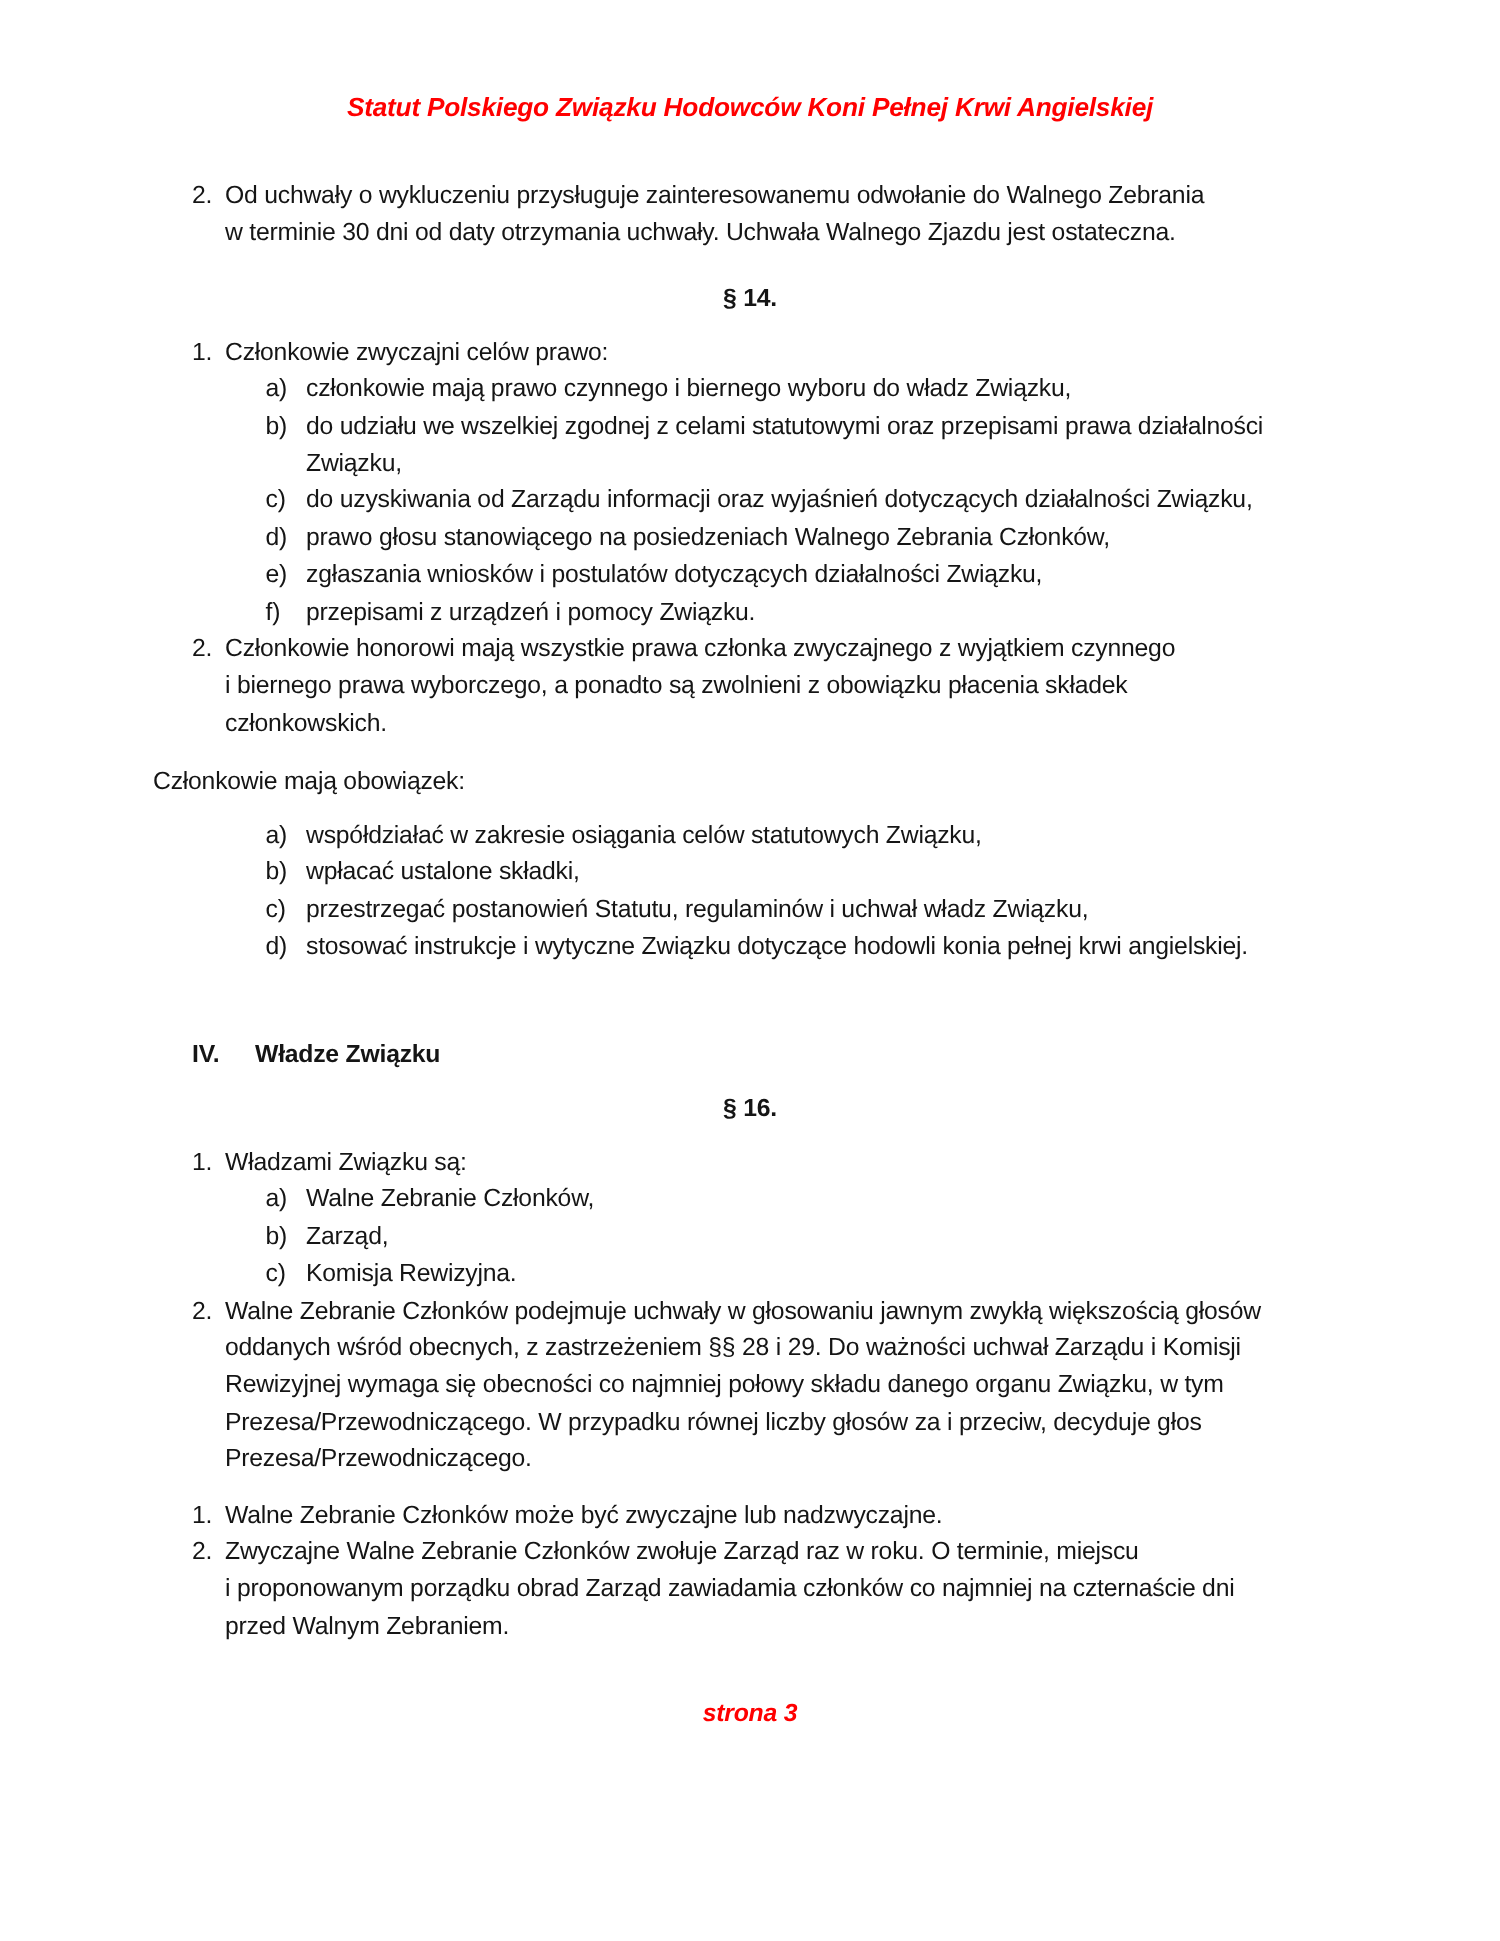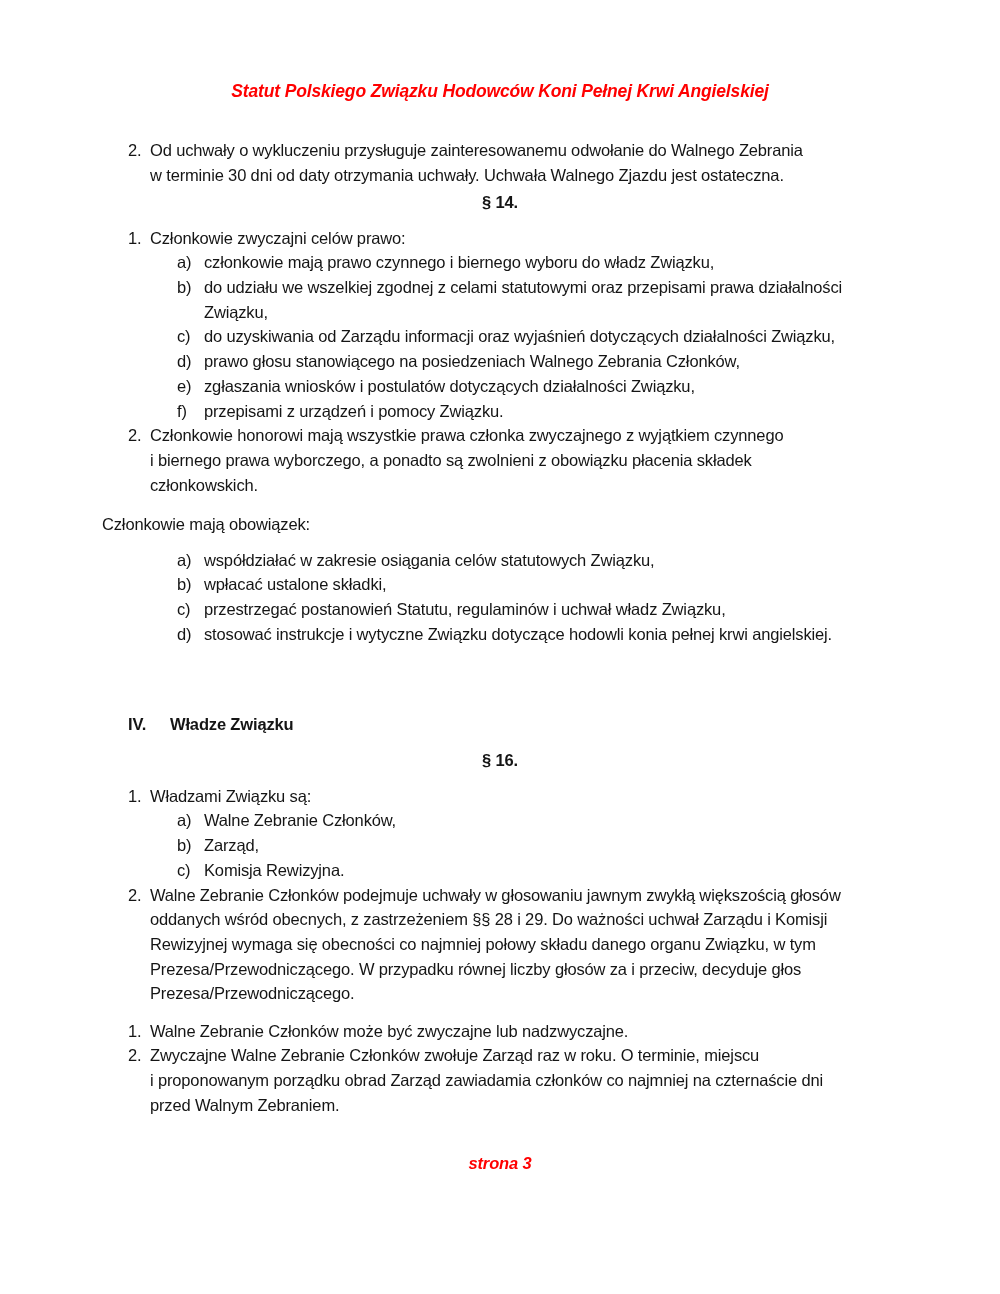--- a/index.html
+++ b/index.html
@@ -15,21 +15,21 @@
     font-size: 16.5px;
     line-height: 24.7px;
     color: #151515;
     letter-spacing: -0.15px;
   }
   .page {
     width: 1000px;
     height: 1294px;
     background: #ffffff;
     box-sizing: border-box;
-    padding-top: 78px;
+    padding-top: 58px;
   }
   .doc-title {
     width: 1000px;
     text-align: center;
     font-size: 17.5px;
     line-height: 26px;
     font-weight: 700;
     font-style: italic;
     color: var(--accent, #ff0000);
   }
@@ -88,21 +88,21 @@
   <div class="doc-title">Statut Polskiego Związku Hodowców Koni Pełnej Krwi Angielskiej</div>
 
   <div class="content">
 
     <div class="li" style="margin-top:34px">
       <span class="num">2.</span>
       <span class="txt">Od uchwały o wykluczeniu przysługuje zainteresowanemu odwołanie do Walnego Zebrania
 w terminie 30 dni od daty otrzymania uchwały. Uchwała Walnego Zjazdu jest ostateczna.</span>
     </div>
 
-    <div class="sect" style="margin-top:3px">§ 14.</div>
+    <div class="sect" style="margin-top:20px">§ 14.</div>
 
     <div class="li" style="margin-top:10.5px">
       <span class="num">1.</span>
       <span class="txt">Członkowie zwyczajni celów prawo:</span>
     </div>
     <div class="sub">
       <span class="num">a)</span>
       <span class="txt">członkowie mają prawo czynnego i biernego wyboru do władz Związku,</span>
     </div>
     <div class="sub">
@@ -146,21 +146,21 @@
     </div>
     <div class="sub">
       <span class="num">c)</span>
       <span class="txt">przestrzegać postanowień Statutu, regulaminów i uchwał władz Związku,</span>
     </div>
     <div class="sub">
       <span class="num">d)</span>
       <span class="txt">stosować instrukcje i wytyczne Związku dotyczące hodowli konia pełnej krwi angielskiej.</span>
     </div>
 
-    <div class="chapter" style="margin-top:66px">
+    <div class="chapter" style="margin-top:48px">
       <span class="roman">IV.</span><span>Władze Związku</span>
     </div>
 
     <div class="sect" style="margin-top:10.5px">§ 16.</div>
 
     <div class="li" style="margin-top:11.5px">
       <span class="num">1.</span>
       <span class="txt">Władzami Związku są:</span>
     </div>
     <div class="sub">

